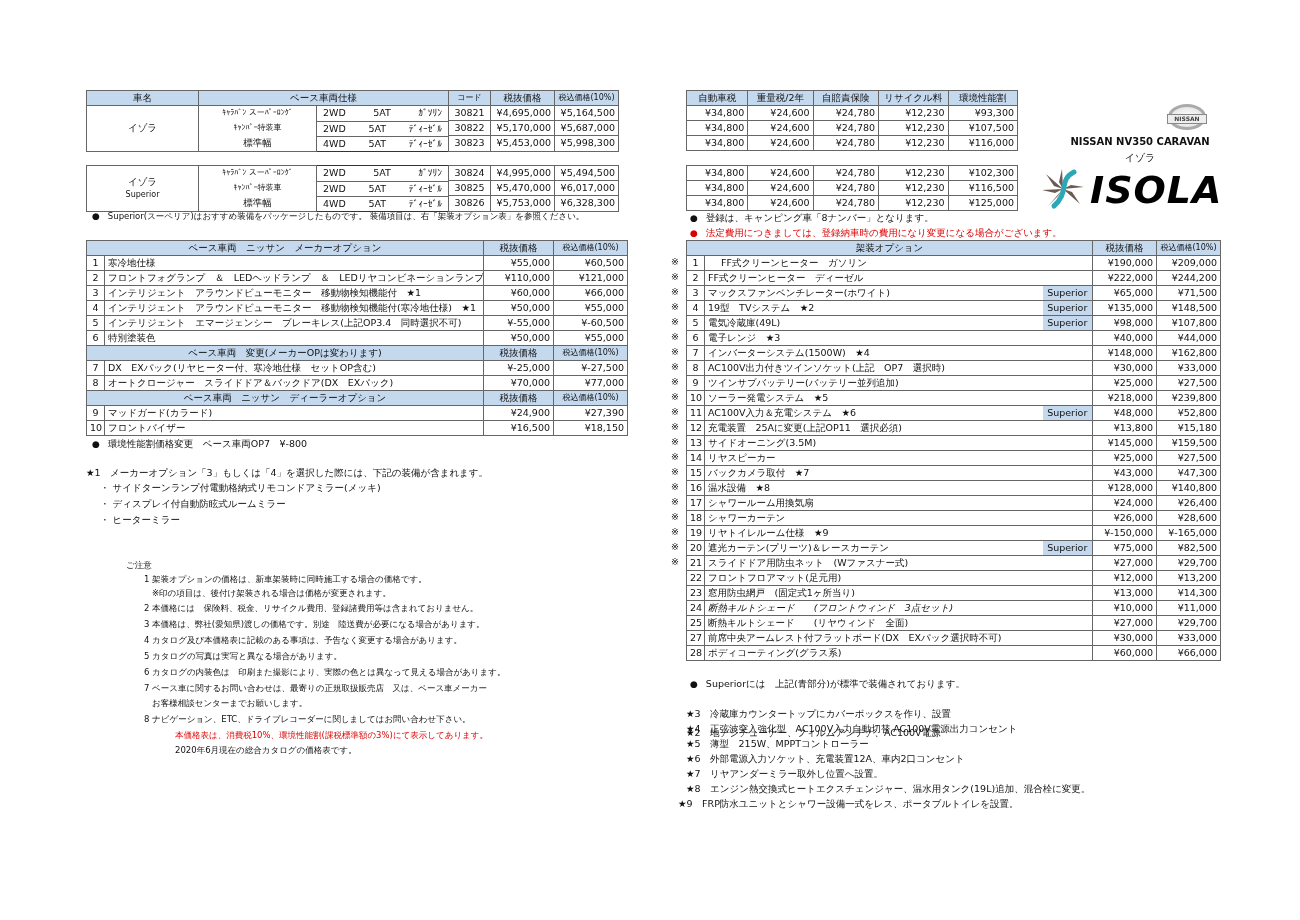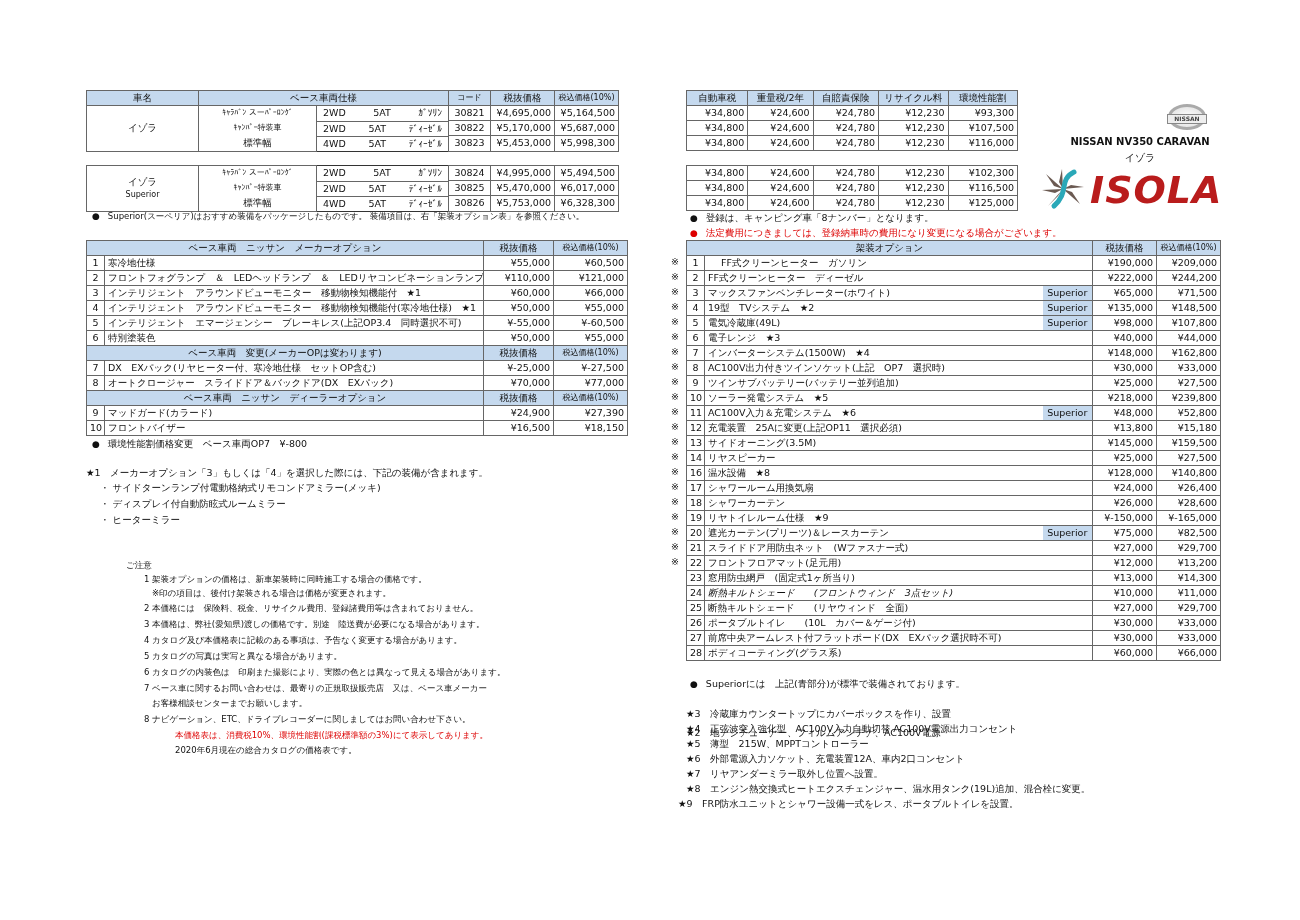--- a/index.html
+++ b/index.html
@@ -214,21 +214,21 @@
   <g fill="#6b5a52">
     <path d="M23 23 L6 8 L14 20 Z"></path>
       <path d="M23 23 L2 24 L15 27 Z"></path>
       <path d="M23 23 L8 40 L18 30 Z"></path>
     <path d="M23 23 L40 38 L32 26 Z"></path>
       <path d="M23 23 L44 21 L31 19 Z"></path>
       <path d="M23 23 L22 3 L19 16 Z"></path>
   </g>
   <path d="M34 6 C 18 14, 30 26, 14 40" stroke="#2aa8b8" stroke-width="5" fill="none" stroke-linecap="round"></path>
 </svg>
-<div class="abs" style="left:1090px;top:168px;font-size:38px;font-weight:bold;font-style:italic;color:#b91c1c;letter-spacing:1px;line-height:44px;font-family:'DejaVu Sans',sans-serif;">ISOLA</div>
+<div class="abs" style="left:1090px;top:168px;font-size:38px;font-weight:bold;font-style:italic;color:#000000;letter-spacing:1px;line-height:44px;font-family:'DejaVu Sans',sans-serif;">ISOLA</div>
 
 <table class="abs tbl" style="left:86px;top:240px;width:541px;">
   <colgroup>
       <col style="width:18px">
       <col style="width:379px">
       <col style="width:70px">
       <col style="width:74px">
     </colgroup>
   <tbody>
       <tr class="hdr">
@@ -472,20 +472,27 @@
           <td class="r">¥159,500</td>
         </tr>
         <tr>
           <td class="c">14</td>
           <td style="border-right: none;">リヤスピーカー</td>
           <td style="border-left:none;padding:0;"></td>
           <td class="r">¥25,000</td>
           <td class="r">¥27,500</td>
         </tr>
         <tr>
+          <td class="c">15</td>
+          <td style="border-right: none;">バックカメラ取付　★7</td>
+          <td style="border-left:none;padding:0;"></td>
+          <td class="r">¥43,000</td>
+          <td class="r">¥47,300</td>
+        </tr>
+        <tr>
           <td class="c">16</td>
           <td style="border-right: none;">温水設備　★8</td>
           <td style="border-left:none;padding:0;"></td>
           <td class="r">¥128,000</td>
           <td class="r">¥140,800</td>
         </tr>
         <tr>
           <td class="c">17</td>
           <td style="border-right: none;">シャワールーム用換気扇</td>
           <td style="border-left:none;padding:0;"></td>
@@ -542,27 +549,20 @@
           <td style="border-left:none;padding:0;"></td>
           <td class="r">¥10,000</td>
           <td class="r">¥11,000</td>
         </tr>
         <tr>
           <td class="c">25</td>
           <td style="border-right: none;">断熱キルトシェード　　(リヤウィンド　全面)</td>
           <td style="border-left:none;padding:0;"></td>
           <td class="r">¥27,000</td>
           <td class="r">¥29,700</td>
-        </tr>
-        <tr>
-          <td class="c">26</td>
-          <td style="border-right: none;">ポータブルトイレ　　(10L　カバー＆ゲージ付)</td>
-          <td style="border-left:none;padding:0;"></td>
-          <td class="r">¥30,000</td>
-          <td class="r">¥33,000</td>
         </tr>
         <tr>
           <td class="c">27</td>
           <td style="border-right: none;">前席中央アームレスト付フラットボード(DX　EXパック選択時不可)</td>
           <td style="border-left:none;padding:0;"></td>
           <td class="r">¥30,000</td>
           <td class="r">¥33,000</td>
         </tr>
         <tr>
           <td class="c">28</td>

